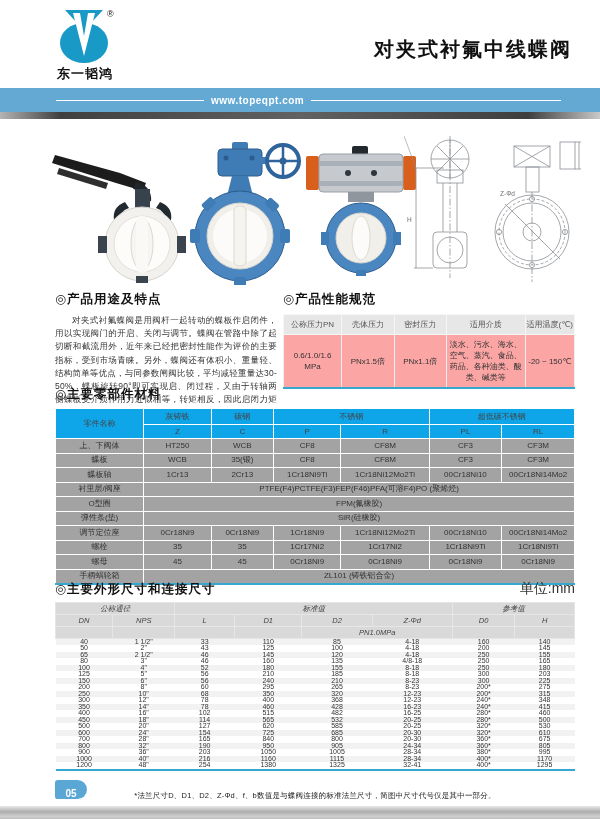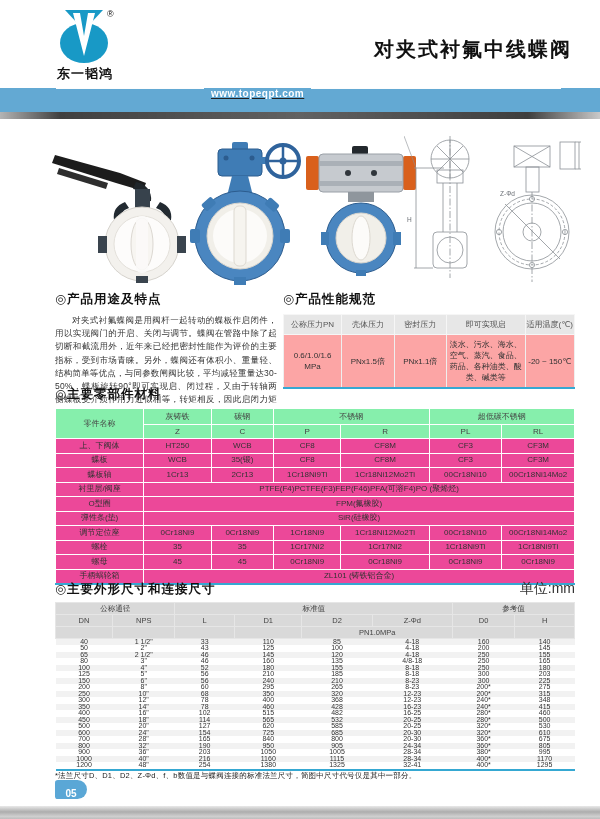--- a/index.html
+++ b/index.html
@@ -5,21 +5,21 @@
   * { margin:0; padding:0; box-sizing:border-box; }
   html,body { background:#ffffff; }
   body { font-family:"Liberation Sans","DejaVu Sans",sans-serif; color:#222; }
   #page { position:relative; width:600px; height:819px; background:#fff; overflow:hidden; margin:0 auto; }
 
   
   #logo-block { position:absolute; left:50px; top:8px; width:70px; text-align:center; }
   #logo-mark { display:block; margin:0 auto; }
   #logo-name { font-size:13px; font-weight:bold; color:#111; letter-spacing:1px; margin-top:1px; white-space:nowrap; }
   #page-title { position:absolute; right:28px; top:36px; font-size:20px; font-weight:bold; color:#111; letter-spacing:2px; }
-  #banner { position:absolute; left:0; top:88px; width:600px; height:24px; background:#63a9d3; display:flex; align-items:flex-start;text-decoration:underline; }
+  #banner { position:absolute; left:0; top:88px; width:600px; height:24px; background:#63a9d3; display:flex; align-items:center; }
   .banner-line { height:1px; background:#fdfdfd; }
   #banner-line-left { width:148px; margin-left:56px; }
   #banner-text { color:#fff; font-size:10px; font-weight:bold; padding:0 7px; letter-spacing:.5px; white-space:nowrap; }
   #banner-line-right { width:250px; }
   #edge-smudge-top { position:absolute; left:0; top:112px; width:600px; height:7px;
     background:linear-gradient(90deg, rgba(90,90,90,.45), rgba(30,30,30,.85) 10%, rgba(45,45,45,.75) 50%, rgba(28,28,28,.85) 88%, rgba(120,120,120,.4));
     filter:blur(.4px); }
   #edge-smudge-bottom { position:absolute; left:0; top:806px; width:600px; height:13px;
     background:linear-gradient(180deg,#e9e9e9, #adadad 45%, #cfcfcf 80%, #bdbdbd); }
 
@@ -38,33 +38,33 @@
   td, th { text-align:center; vertical-align:middle; font-weight:normal; overflow:hidden; }
 
   
   #performance-table { margin-top:6px; border-bottom:2px solid #35a8d2; }
   #performance-table th { background:#e7e7e7; color:#555; font-size:8px; padding:4px 1px; border:1px solid #f6f6f6; }
   #performance-table td { background:#fca5a5; color:#333; font-size:8px; padding:4px 2px; line-height:11px; border:1px solid #efefef; }
 
   
   #materials-section { position:absolute; left:55px; top:386px; width:520px; }
   #materials-table { margin-top:5px; border-bottom:2px solid #35a8d2; }
-  #materials-table th { background:#86efac; color:#444; font-size:8px; padding:2px 1px; border:1px solid #fff; }
-  #materials-table td { background:#ec4899; color:#333; font-size:8px; padding:2.5px 1px; border:1px solid #fff; line-height:8.5px; }
+  #materials-table th { background:#0ea5e9; color:#444; font-size:8px; padding:2px 1px; border:1px solid #fff; }
+  #materials-table td { background:#a3a3a3; color:#333; font-size:8px; padding:2.5px 1px; border:1px solid #fff; line-height:8.5px; }
 
   
   #dimensions-section { position:absolute; left:55px; top:560px; width:520px; }
   #dimensions-header-row { display:flex; justify-content:space-between; align-items:flex-end; }
   #dimensions-unit { font-size:14px; color:#333;margin-top:20px; }
   #dimensions-table { margin-top:4px; border-bottom:2px solid #35a8d2; }
-  #dimensions-table th { background:#d9d9d9; color:#444; font-size:7.5px; padding:1.5px 1px; border:1px solid #e6e6e6; line-height:8px; }
+  #dimensions-table th { background:#d9d9d9; color:#444; font-size:7.5px; padding:1.5px 1px; border:1px solid #e6e6e6; line-height:8px;font-style:italic; }
   #dimensions-table td { font-size:7px; color:#333; padding:0 1px; line-height:6.4px; height:6.5px; }
   #dimensions-table tbody tr:nth-child(odd) td { background:#f2f2f2; }
   #dimensions-table tbody tr:nth-child(even) td { background:#ffffff; }
-  #dim-notes { margin-top:0; }
+  #dim-notes { margin-top:20px;text-align:center; }
   .dim-note { font-size:7.5px; color:#222; line-height:10px; letter-spacing:.2px; }
 
   
   #page-badge { position:absolute; left:55px; top:780px; width:32px; height:19px; background:#5aa7d6;
     border-radius:3px 10px 10px 3px; color:#fff; font-size:10px; font-weight:bold;
     display:flex; align-items:flex-end; justify-content:center; }
 </style>
 </head>
 <body>
 
@@ -206,21 +206,21 @@
             <col style="width:18%">
             <col style="width:18%">
             <col style="width:27%">
             <col style="width:17%">
           </colgroup>
         <thead>
           <tr>
             <th>公称压力PN</th>
             <th>壳体压力</th>
             <th>密封压力</th>
-            <th>即可实现启</th>
+            <th>适用介质</th>
             <th>适用温度(℃)</th>
           </tr>
         </thead>
         <tbody>
           <tr>
             <td>0.6/1.0/1.6 MPa</td>
             <td>PNx1.5倍</td>
             <td>PNx1.1倍</td>
             <td>淡水、污水、海水、空气、蒸汽、食品、药品、各种油类、酸类、碱类等</td>
             <td>-20 ~ 150℃</td>

